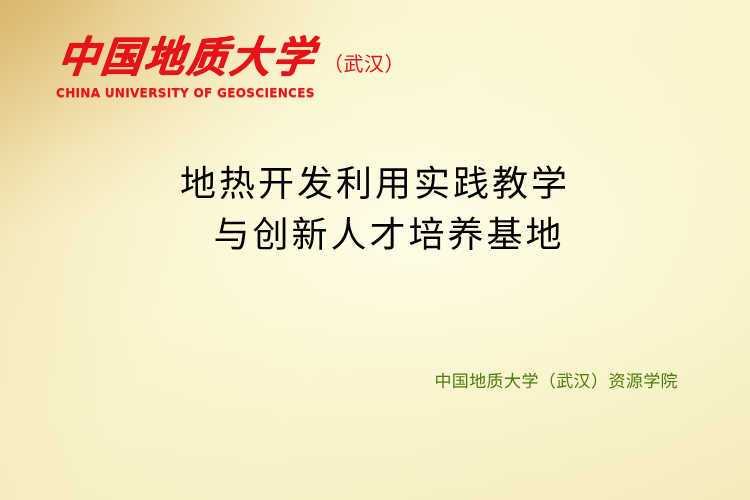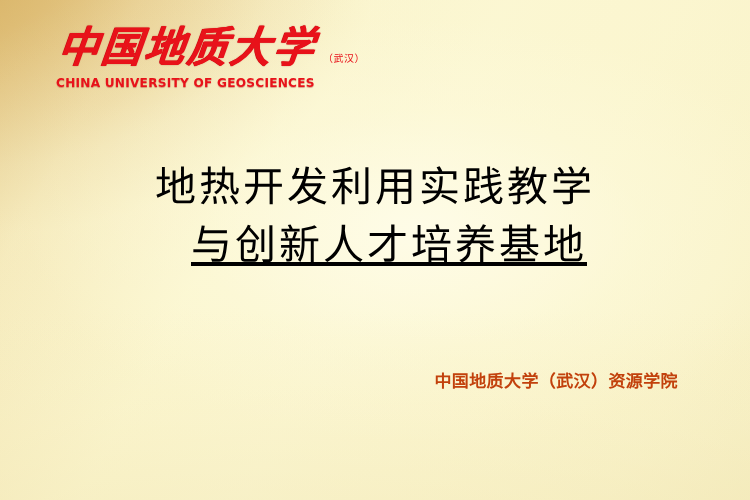--- a/index.html
+++ b/index.html
@@ -92,21 +92,21 @@
        0.6px 0 0 #e8121a,
       -0.6px 0 0 #c8080f,
        0 0.8px 1.6px rgba(150,10,10,0.45);
     transform: skewX(-7deg) scaleY(1.06);
     transform-origin: left bottom;
     white-space: nowrap;
   }
 
   .logo-paren {
     font-family: "DejaVu Sans", "Liberation Sans", sans-serif;
-    font-size: 10px;
+    font-size: 20px;
     font-weight: 400;
     color: #e8121a;
     margin-left: 9px;
     padding-bottom: 4px;
     white-space: nowrap;
     letter-spacing: 0.5px;
     margin-top: 30px;
   }
 
   .logo-en {
@@ -126,46 +126,45 @@
   .title-block {
     position: absolute;
     left: 0;
     right: 0;
     top: 158px;
     text-align: center;
   }
 
   .title-line {
     font-family: "DejaVu Sans", "Liberation Sans", sans-serif;
-    font-size: 41px;
+    font-size: 36px;
     font-weight: 400;
     color: #000000;
     letter-spacing: 3px;
     line-height: 1.42;
     white-space: nowrap;
   }
 
   .title-line-2 {
     padding-left: 28px;
-    text-decoration: underline;
   }
 
   
   .affiliations {
     position: absolute;
     right: 72px;
     top: 368px;
     text-align: right;
   }
 
   .affil-line {
     font-family: "DejaVu Sans", "Liberation Sans", sans-serif;
     font-size: 17px;
-    font-weight: 700;
-    color: #c2410c;
+    font-weight: 400;
+    color: #4d7c0f;
     line-height: 1.58;
     letter-spacing: 0.4px;
     white-space: nowrap;
   }
 </style>
 </head>
 <body>
 
 <div class="slide">
 

